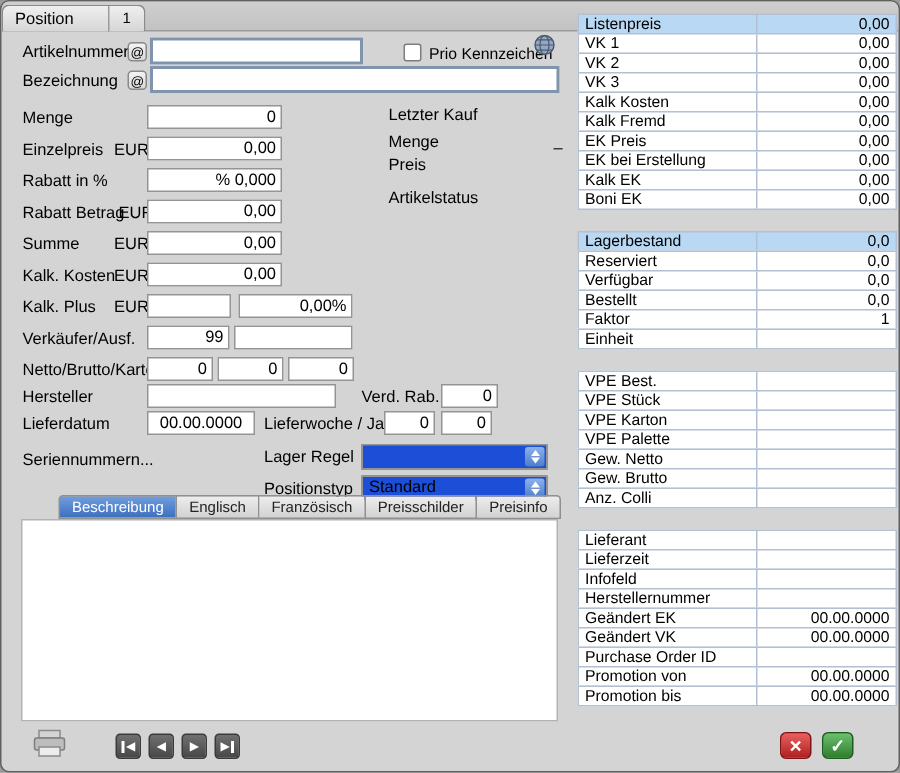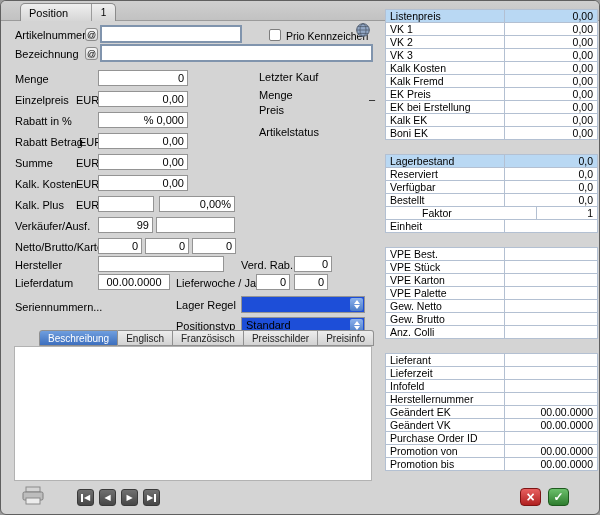--- a/index.html
+++ b/index.html
@@ -3,21 +3,21 @@
 <meta charset="utf-8">
 <style>
   * { margin:0; padding:0; box-sizing:border-box; }
   html,body { font-family:"Liberation Sans", sans-serif; background:#9a9a9a; }
   .window { position:relative; width:600px; height:515px; background:#d4d4d4;
             border:1px solid #5f5f5f; border-radius:6px; overflow:hidden; }
 
   
   .tabbar { position:absolute; left:0; top:0; width:100%; height:20px;
             background:linear-gradient(#cfcfcf,#c2c2c2); border-bottom:1px solid #9b9b9b; }
-  .wtab { position:absolute; left:19px; top:2px; height:18px; width:96px; display:flex; align-items:center;
+  .wtab { position:absolute; left:0; top:2px; height:18px; width:96px; display:flex; align-items:center;
           background:linear-gradient(#efefef,#d6d6d6); border:1px solid #8b8b8b; border-bottom:none;
           border-radius:5px 5px 0 0; font-size:11px;justify-content:flex-end; }
   .wtab-label { flex:1; padding-left:8px; }
   .wtab-badge { width:24px; align-self:stretch; display:flex; align-items:center; justify-content:center;
                 border-left:1px solid #9b9b9b; font-size:10px; }
 
   .lbl { position:absolute; font-size:11px; color:#000; white-space:nowrap; }
   .sm  { font-size:10.5px; }
 
   .fld { position:absolute; height:16px; border:1px solid #949494; background:#fff;
@@ -234,21 +234,21 @@
         <div class="rt-value">0,0</div>
       </div>
       <div class="rt-row" style="margin-top: -1px;">
         <div class="rt-label">Verfügbar</div>
         <div class="rt-value">0,0</div>
       </div>
       <div class="rt-row" style="margin-top: -1px;">
         <div class="rt-label">Bestellt</div>
         <div class="rt-value">0,0</div>
       </div>
-      <div class="rt-row" style="margin-top: -1px; padding-left: 32px;">
+      <div class="rt-row" style="margin-top: -1px;">
         <div class="rt-label">Faktor</div>
         <div class="rt-value">1</div>
       </div>
       <div class="rt-row" style="margin-top: -1px;">
         <div class="rt-label">Einheit</div>
         <div class="rt-value"></div>
       </div>
       <div class="rt-spacer"></div>
       <div class="rt-row">
         <div class="rt-label">VPE Best.</div>

